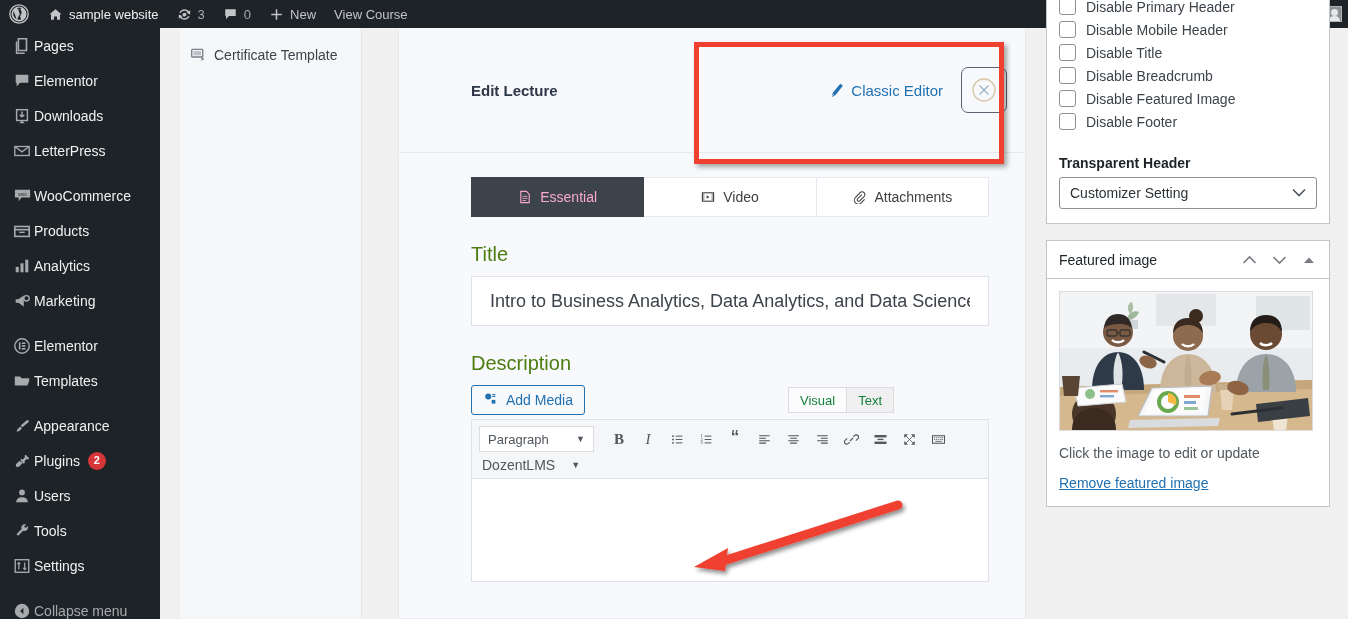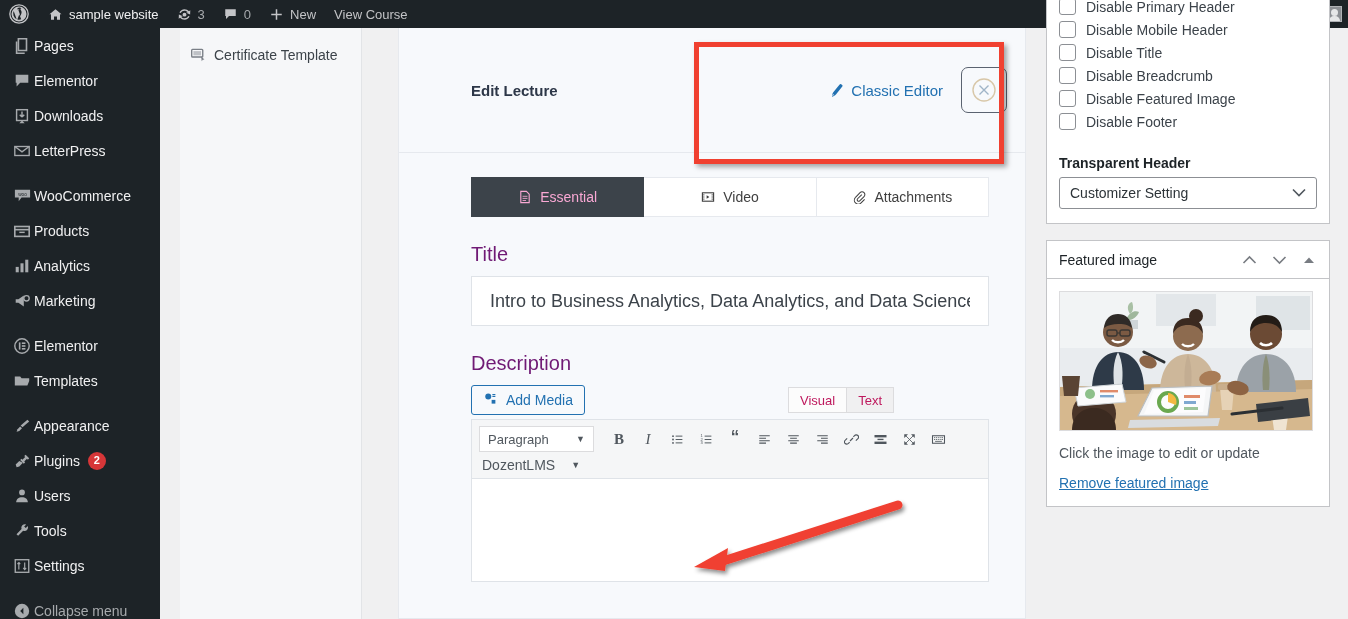--- a/index.html
+++ b/index.html
@@ -151,21 +151,21 @@
     background: #fff; border: 1px solid #e6e9ee;
     color: #404040; font-size: 14px;
   }
   .tab + .tab { border-left: none; }
   .tab.active { background: #3c434a; color: #f9a8d4; border-color: #3c434a; }
   .tab .t-icon { width: 15px; height: 15px; display: flex; }
   .tab .t-icon svg { display: block; fill: currentColor; }
 
   
   .field-label {
-    margin: 26px 0 10px 72px; font-size: 20px; color: #701a75; font-weight: normal;
+    margin: 26px 0 10px 72px; font-size: 20px; color: #4d7c0f; font-weight: normal;
   }
   .title-input {
     display: block; margin-left: 72px;
     width: 518px; height: 50px;
     border: 1px solid #dfe3e8; background: #fff;
     font-size: 18px; color: #3c434a;
     padding: 0 18px; outline: none;
     font-family: "Liberation Sans", sans-serif;
   }
 
@@ -177,21 +177,21 @@
     display: flex; align-items: center; gap: 7px;
     height: 30px; padding: 0 11px;
     border: 1px solid #2271b1; border-radius: 3px;
     background: #f7f9fc; color: #2271b1; font-size: 14px;
   }
   .add-media-btn .am-icon { width: 16px; height: 16px; color: #2271b1; }
   .add-media-btn .am-icon svg { display: block; fill: currentColor; }
   .vt-group { display: flex; }
   .vt-btn {
     height: 26px; padding: 0 11px;
-    border: 1px solid #dcdcde; font-size: 13px; color: #be185d;
+    border: 1px solid #dcdcde; font-size: 13px; color: #15803d;
     display: flex; align-items: center;
     background: #f6f7f7;
   }
   .vt-btn.active { background: #f0f0f1; }
   .vt-btn.visual { background: #fcfcfc; }
   .vt-btn + .vt-btn { border-left: none; }
 
   
   .editor {
     margin: 4px 0 4px 72px; width: 518px;

